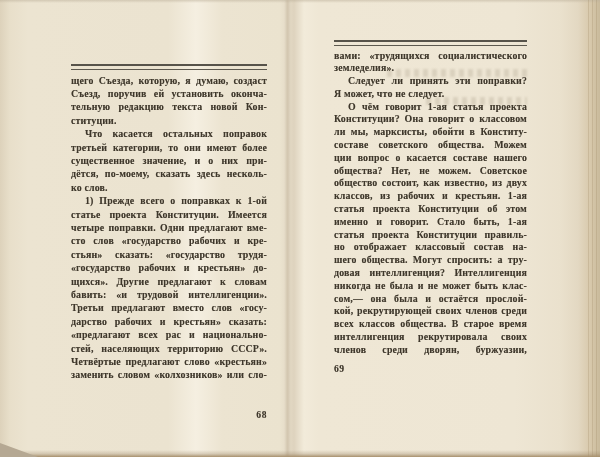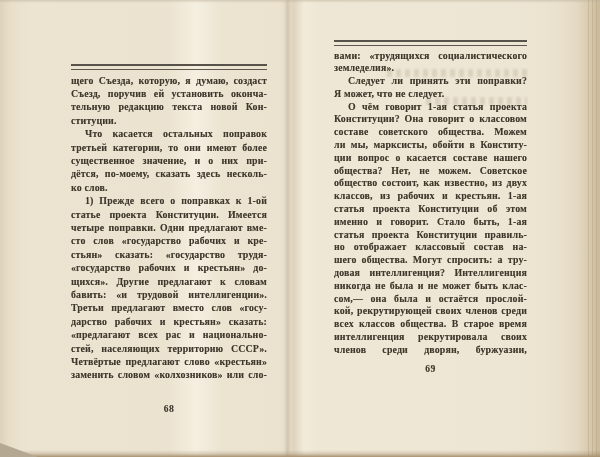--- a/index.html
+++ b/index.html
@@ -34,22 +34,22 @@
   .ln{font-size:9.8px;font-weight:700;letter-spacing:.2px;
     text-align:justify;text-align-last:justify;
     text-shadow:.2px .2px 0 rgba(58,50,40,.4);}
   .page-left  .ln{line-height:13.4px;}
   .page-right .ln{line-height:12.8px;}
   .ln.e{text-align-last:left;}
   .ln.i{text-indent:14px;}
 
   .pagenum{font-size:9.5px;font-weight:700;letter-spacing:.6px;
     text-shadow:.2px .2px 0 rgba(58,50,40,.4);}
-  .pagenum-left{margin-top:22px;text-align:center;}
-  .pagenum-right{margin-top:7px;text-align:center;}
+  .pagenum-left{margin-top:28px;text-align:right;}
+  .pagenum-right{margin-top:7px;text-align:left;}
 
   .ghost{position:absolute;height:8px;opacity:.32;filter:blur(1px);
     background:repeating-linear-gradient(90deg,rgba(124,110,86,.55) 0 5px,rgba(124,110,86,0) 5px 9px);}
   .ghost-1{left:53px;top:29px;width:140px;}
   .ghost-2{left:92px;top:57px;width:101px;}
 </style>
 </head>
 <body>
 
 <div class="scan">
@@ -94,22 +94,22 @@
     <div class="double-rule"></div>
     <div class="ghost ghost-1"></div>
     <div class="ghost ghost-2"></div>
     <div class="text-col">
         <div class="ln">вами: «трудящихся социалистического</div>
         <div class="ln e">земледелия».</div>
         <div class="ln i">Следует ли принять эти поправки?</div>
         <div class="ln e">Я может, что не следует.</div>
         <div class="ln i">О чём говорит 1-ая статья проекта</div>
         <div class="ln">Конституции? Она говорит о классовом</div>
+        <div class="ln">ли мы, марксисты, обойти в Конститу-</div>
         <div class="ln">составе советского общества. Можем</div>
-        <div class="ln">ли мы, марксисты, обойти в Конститу-</div>
         <div class="ln">ции вопрос о касается составе нашего</div>
         <div class="ln">общества? Нет, не можем. Советское</div>
         <div class="ln">общество состоит, как известно, из двух</div>
         <div class="ln">классов, из рабочих и крестьян. 1-ая</div>
         <div class="ln">статья проекта Конституции об этом</div>
         <div class="ln">именно и говорит. Стало быть, 1-ая</div>
         <div class="ln">статья проекта Конституции правиль-</div>
         <div class="ln">но отображает классовый состав на-</div>
         <div class="ln">шего общества. Могут спросить: а тру-</div>
         <div class="ln">довая интеллигенция? Интеллигенция</div>

